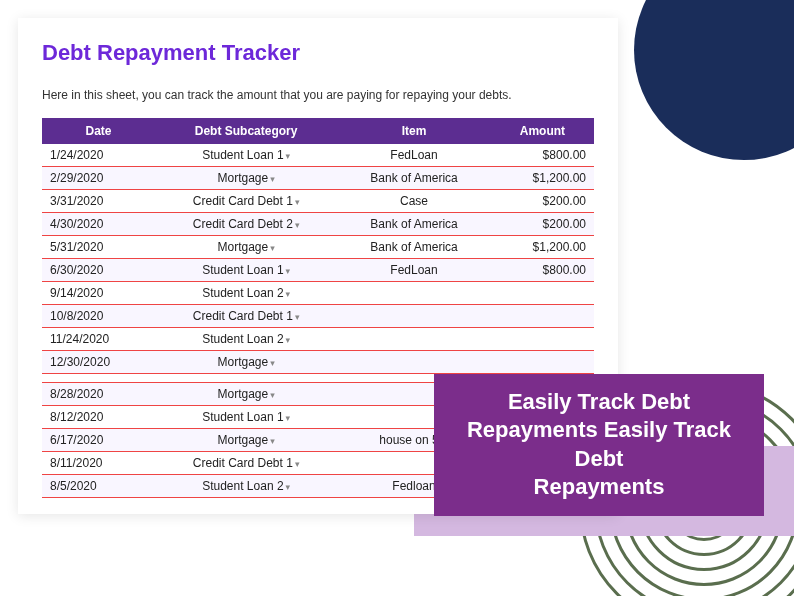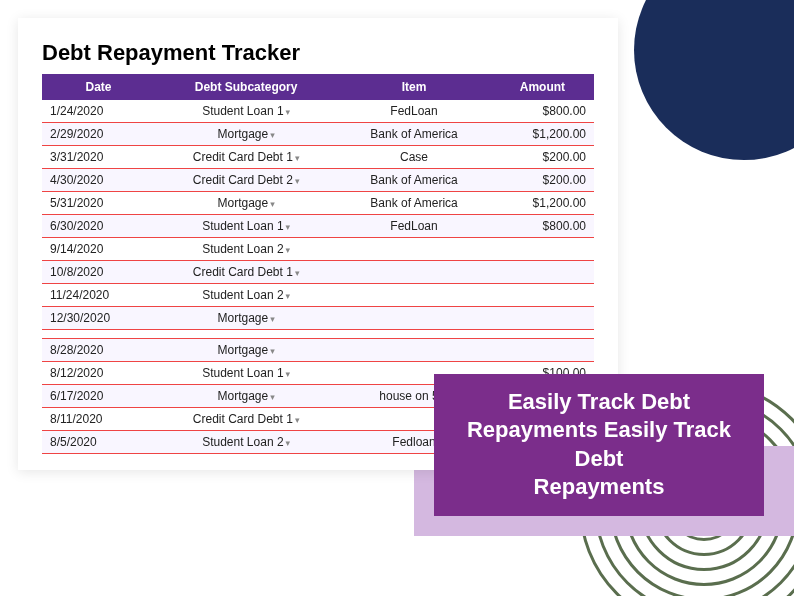--- a/index.html
+++ b/index.html
@@ -85,22 +85,22 @@
       width: 600px;
       background: #fff;
       padding: 22px 24px 16px 24px;
       z-index: 5;
       box-shadow: 0 2px 12px rgba(0,0,0,0.10);
     }
 
     .title {
       font-size: 22px;
       font-weight: bold;
-      color: #000000;
-      margin-bottom: 8px;
+      color: #6d28d9;
+      margin-bottom: 20px;
     }
 
     .subtitle {
       font-size: 12px;
       color: #333;
       margin-bottom: 14px;
       line-height: 1.5;
     }
 
     table {
@@ -171,20 +171,21 @@
   <div class="purple-bg"></div>
 
   <div class="purple-banner">
     <span style="white-space:pre-line;">Easily Track Debt
 Repayments</span>
     Easily Track Debt<br>Repayments
   </div>
 
   <div class="card">
     <div class="title">Debt Repayment Tracker</div>
+    <div class="subtitle">Here in this sheet, you can track the amount that you are paying for repaying your debts.</div>
 
     <table>
       <thead>
         <tr>
           <th>Date</th>
           <th>Debt Subcategory</th>
           <th>Item</th>
           <th>Amount</th>
         </tr>
       </thead>

